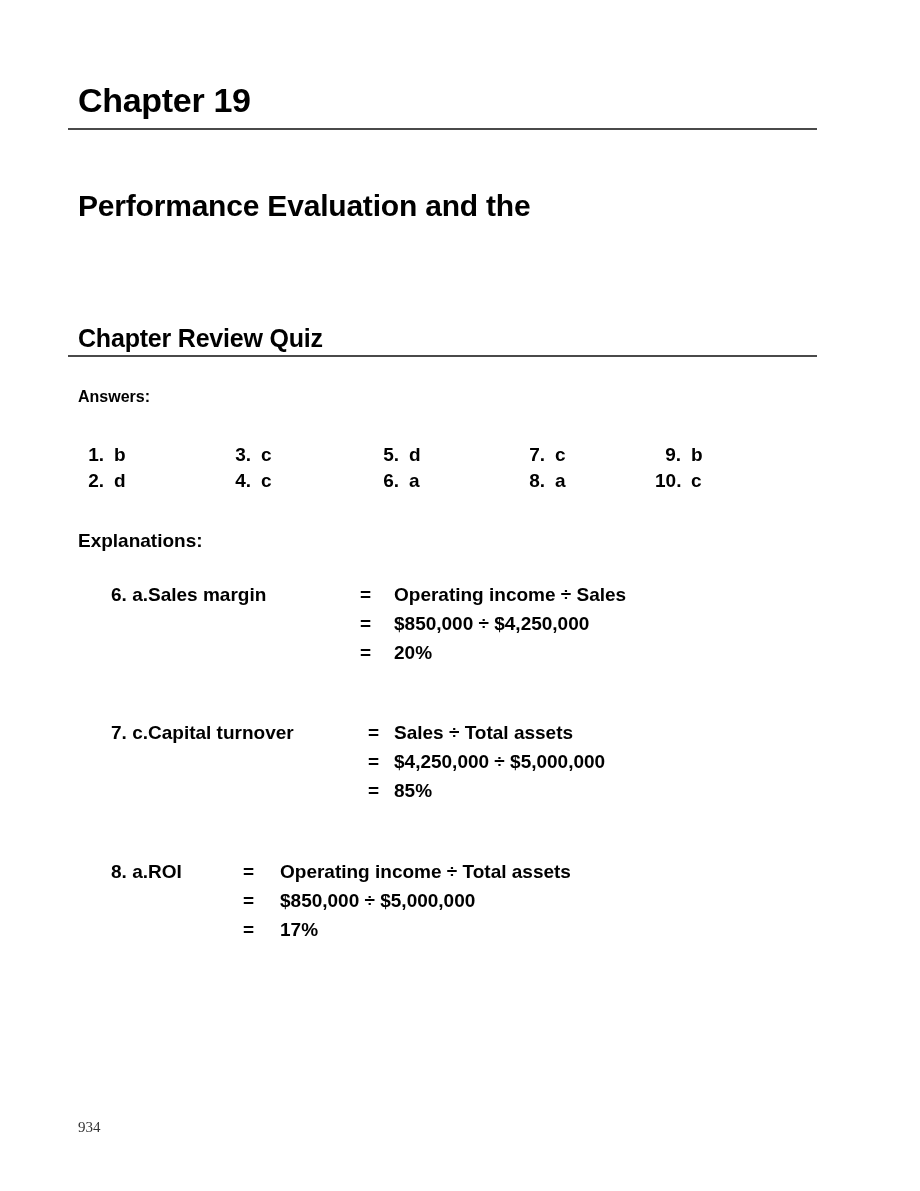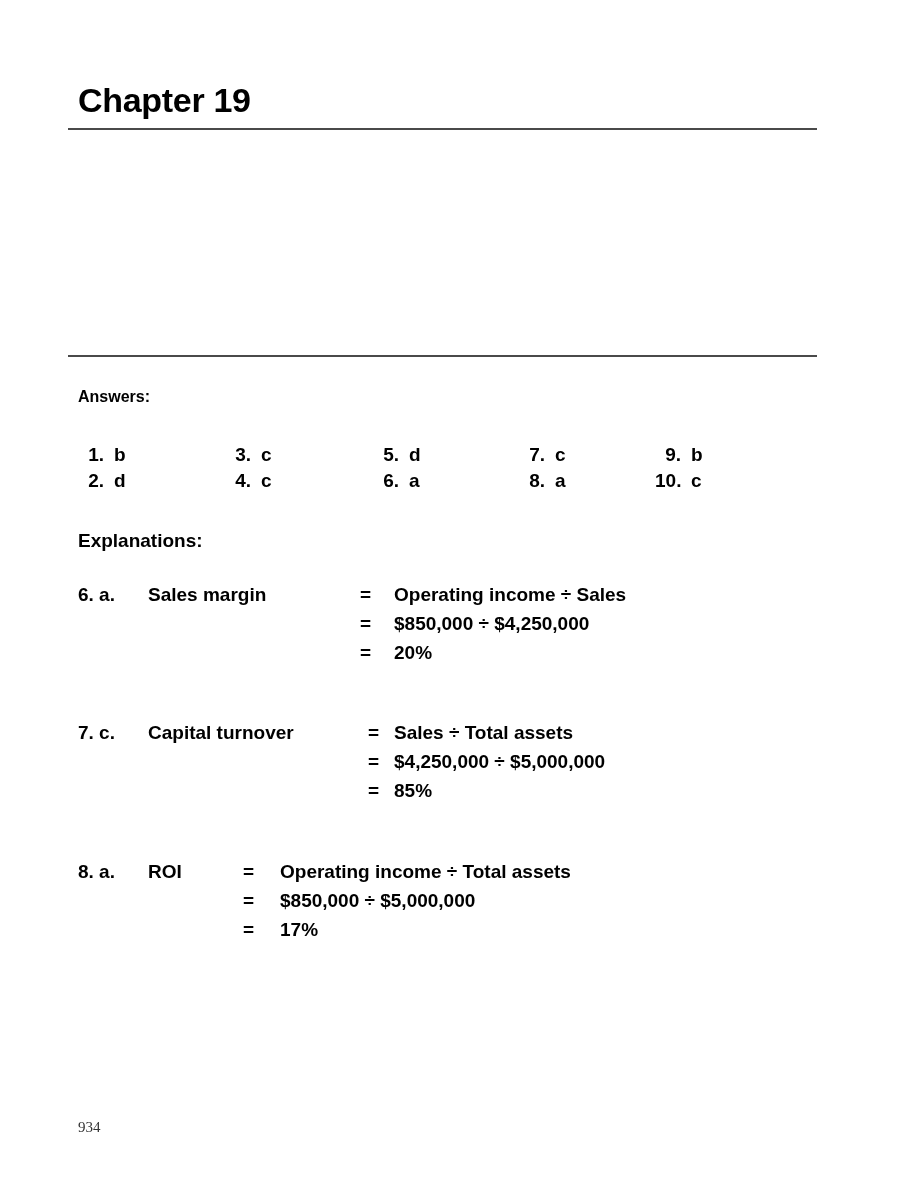--- a/index.html
+++ b/index.html
@@ -159,20 +159,21 @@
   .expl-7 .expl-label { width: 290px; }
   .expl-7 .expl-eq    { width: 26px; }
 
   
   .expl-8 .expl-label { width: 165px; }
   .expl-8 .expl-eq    { width: 37px; }
 
   .expl-num {
     display: inline-block;
     width: 70px;
+    text-align: right;
   }
 
   
   .footer {
     position: absolute;
     left: 78px;
     top: 1119px;
     display: flex;
     align-items: flex-start;
     white-space: nowrap;
@@ -195,22 +196,24 @@
 </head>
 <body>
 
 <div class="page">
 
   <div class="chapter-title">Chapter 19</div>
 
   <div class="rule rule-top"></div>
 
   <div class="chapter-heading">
-  </div>
-
+    <div>Performance Evaluation and the</div>
+  </div>
+
+  <div class="section-heading">Chapter Review Quiz</div>
 
   <div class="rule rule-quiz"></div>
 
   <div class="answers-label">Answers:</div>
 
   <div class="answers-grid">
     <div class="answers-col c0">
       <div class="answer-row">
         <span class="answer-num">1.</span>
         <span class="answer-val">b</span>

